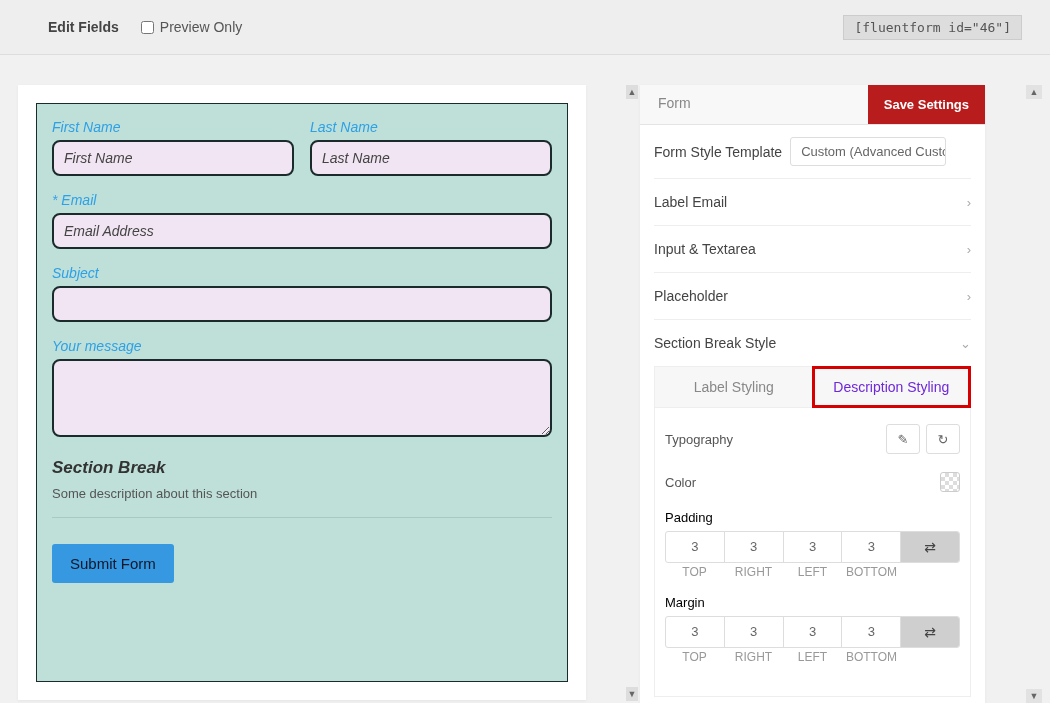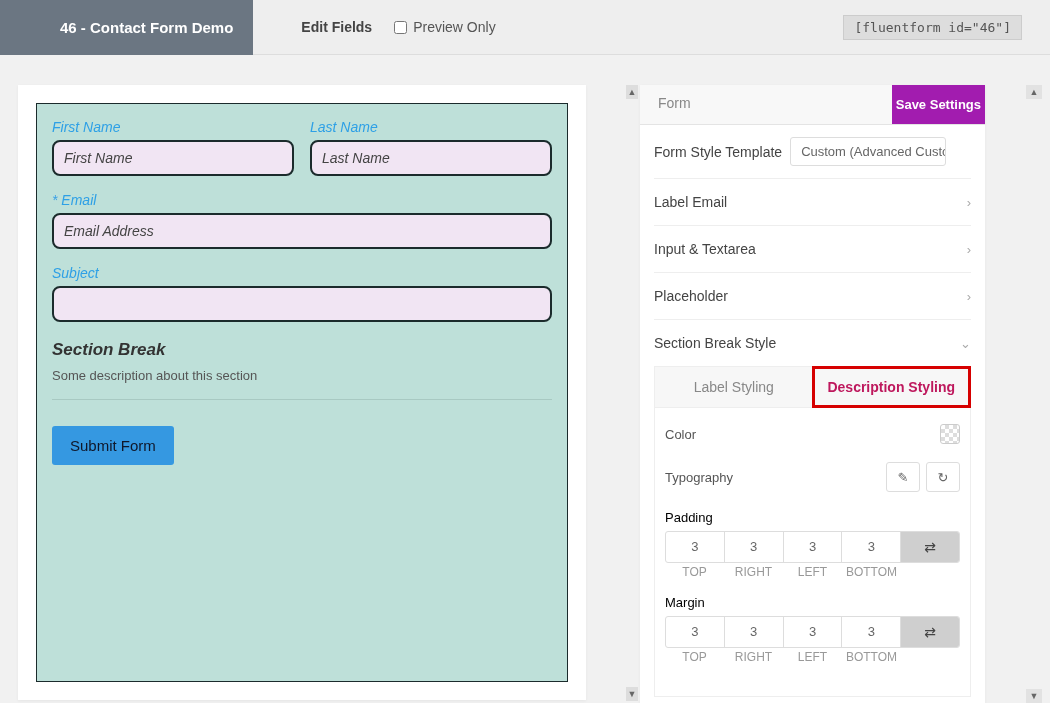--- a/index.html
+++ b/index.html
@@ -38,32 +38,32 @@
   .section-title { font-weight: bold; font-style: italic; font-size: 17px; margin-top: 18px; }
   .section-desc { color: #555; font-size: 13px; margin-top: 8px; padding-bottom: 16px; border-bottom: 1px solid #a8c9c2; }
   .submit-btn { margin-top: 26px; background: #3598e1; color: #0f172a; border: none; padding: 11px 18px; font-size: 15px; border-radius: 3px; cursor: pointer; }
 
   
   .right-wrap { flex: 1; padding-top: 30px; padding-right: 28px; position: relative; }
   .panel { background: #fff; width: 345px; min-height: 615px; box-shadow: 0 1px 3px rgba(0,0,0,0.05); }
   .panel-head { height: 40px; border-bottom: 1px solid #e4e4e4; display: flex; background: #f8f8f8; }
   .tab { padding: 10px 18px; font-size: 14px; color: #888; cursor: pointer; }
   .tab.active { color: #2686d6; background: #fff; border-right: 1px solid #e4e4e4; }
-  .save-btn { margin-left: auto; background: #a21caf; color: #fff; border: none; padding: 0 4px; font-weight: bold; font-size: 13px; cursor: pointer; }
+  .save-btn { margin-left: auto; background: #b91c1c; color: #fff; border: none; padding: 0 16px; font-weight: bold; font-size: 13px; cursor: pointer; }
 
   .panel-body { padding: 12px 14px; }
   .template-row { display: flex; align-items: center; gap: 8px; margin-bottom: 12px; color: #444; }
   .sel { border: 1px solid #ddd; padding: 6px 10px; font-size: 13px; color: #666; width: 156px; border-radius: 3px; overflow: hidden; white-space: nowrap; }
 
   .acc { border-top: 1px solid #eee; padding: 15px 0; display: flex; justify-content: space-between; align-items: center; color: #444; cursor: pointer; font-size: 14px; }
   .chev { color: #aaa; font-size: 13px; }
 
   .sub-tabs { display: flex; background: #f7f7f7; border: 1px solid #eee; }
   .sub-tab { flex: 1; text-align: center; padding: 12px 4px; font-size: 14px; color: #888; cursor: pointer; }
-  .sub-tab.active { color: #be185d; font-weight: bold; }
+  .sub-tab.active { color: #6d28d9; font-weight: normal; }
   .sub-tab.highlighted { outline: 3px solid #d60000; outline-offset: -2px; }
 
   .props { padding: 16px 10px; border: 1px solid #eee; border-top: none; }
   .prop-row { display: flex; justify-content: space-between; align-items: center; margin-bottom: 18px; color: #555; font-size: 13px; }
   .swatch { width: 20px; height: 20px; border: 1px solid #ccc; background-image: repeating-conic-gradient(#ddd 0% 25%, #fff 0% 50%); background-size: 8px 8px; border-radius: 3px; }
   .icon-btn { width: 34px; height: 30px; border: 1px solid #ddd; border-radius: 3px; display: inline-flex; align-items: center; justify-content: center; font-size: 13px; color: #666; cursor: pointer; }
   .btn-pair { display: flex; gap: 6px; }
 
   .spacing-label { color: #000000; font-size: 13px; margin-bottom: 6px; }
   .spacing-row { display: flex; border: 1px solid #ddd; border-radius: 3px; overflow: hidden; margin-bottom: 2px; }
@@ -75,21 +75,20 @@
 
   .rscroll { position: absolute; right: 8px; top: 30px; bottom: 0; width: 16px; background: #f1f1f1; }
   .rscroll .arr { height: 14px; background: #e2e2e2; text-align: center; font-size: 9px; line-height: 14px; color: #666; }
   .rscroll .thumb { position: absolute; top: 14px; bottom: 14px; left: 3px; right: 3px; }
 </style>
 </head>
 <body>
 
 <div class="app">
   <div class="topbar">
-    <div class="title-block">46 - Contact Form Demo</div>
     <div class="edit-fields">Edit Fields</div>
     <label class="preview-only">
       <input type="checkbox" style="">
       <span>Preview Only</span>
     </label>
     <div class="shortcode">[fluentform id="46"]</div>
   </div>
 
   <div class="main">
     <div class="left-wrap">
@@ -115,20 +114,24 @@
               <span>Email</span>
             </label>
             <input class="fld" placeholder="Email Address" style="">
           </div>
 
           <div class="field">
             <label class="lbl">Subject</label>
             <input class="fld" style="">
           </div>
 
+          <div class="field">
+            <label class="lbl">Your message</label>
+            <textarea class="fld" style=""></textarea>
+          </div>
 
           <div class="section-title">Section Break</div>
           <div class="section-desc">Some description about this section</div>
 
           <button class="submit-btn">Submit Form</button>
         </div>
       </div>
 
       <div class="scroll-dn-l">▼</div>
     </div>
@@ -163,29 +166,29 @@
             <span class="chev">⌄</span>
           </div>
 
           <div class="sub-tabs">
             <div class="sub-tab">Label Styling</div>
             <div class="sub-tab active highlighted">Description Styling</div>
           </div>
 
           <div class="props">
             <div class="prop-row">
-              <span>Color</span>
-              <div class="swatch"></div>
-            </div>
-            <div class="prop-row">
               <span>Typography</span>
               <div class="btn-pair">
                 <div class="icon-btn">✎</div>
                 <div class="icon-btn">↻</div>
               </div>
+            </div>
+            <div class="prop-row">
+              <span>Color</span>
+              <div class="swatch"></div>
             </div>
 
             <div class="spacing-label">Padding</div>
             <div class="spacing-row">
               <div class="sp-in">3</div>
               <div class="sp-in">3</div>
               <div class="sp-in">3</div>
               <div class="sp-in">3</div>
               <div class="sp-last">⇄</div>
             </div>

